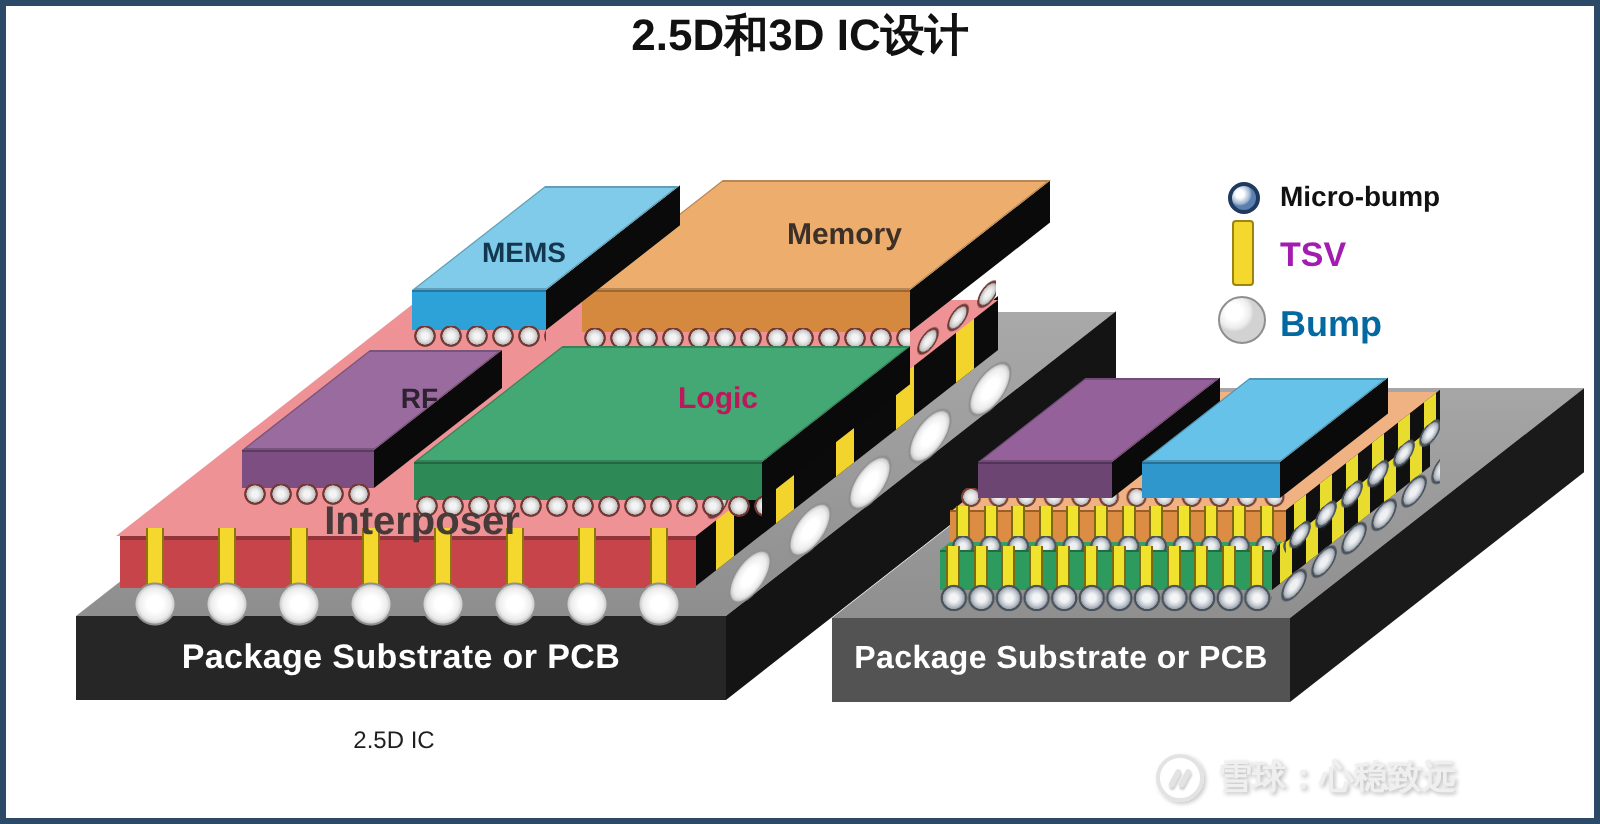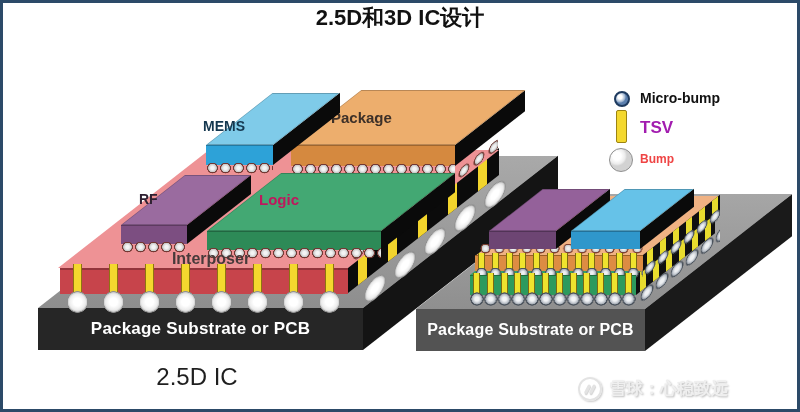--- a/index.html
+++ b/index.html
@@ -32,30 +32,30 @@
   .s25-diag-mb{left:349px; top:249px; width:146px; height:13px;
     background-image:radial-gradient(circle at 7px 6px,#f2f2f2 0 1.5px,#d8d8d8 3px,#b9b9b9 4.2px,#6e3a34 4.4px 5.2px,transparent 5.6px);
     background-size:15px 13px; background-repeat:repeat-x;}
 
   .s25-int-front{left:57px; top:265px; width:288px; height:26px; background:#c7444b; border-top:2px solid #93343b; box-sizing:border-box;}
   .s25-tsv-row{left:57px; top:261px; width:288px; height:32px;
     background-image:repeating-linear-gradient(90deg,transparent 0 13px,#8f7410 13px 14px,#f4d82e 14px 21px,#8f7410 21px 22px,transparent 22px 36px);}
   .s25-bump-row{left:57px; top:287px; width:288px; height:24px;
     background-image:radial-gradient(circle at 17.5px 12px,#ffffff 0 4px,#ececec 8px,#cdcdcd 9.5px,#8f8f8f 10px 10.5px,transparent 11px);
     background-size:36px 24px; background-repeat:repeat-x;}
-  .s25-int-label{left:128px; top:247px; width:160px; text-align:center; font-size:16px; font-weight:bold; color:#473a3a;}
+  .s25-int-label{left:128px; top:247px; width:160px; text-align:center; font-size:20px; font-weight:bold; color:#473a3a;}
 
   
   .mbrow{height:11px;
     background-image:radial-gradient(circle at 6.5px 5px,#f4f4f4 0 1.5px,#dcdcdc 3px,#bdbdbd 4.2px,#733833 4.4px 5.2px,transparent 5.6px);
     background-size:13px 11px; background-repeat:repeat-x;}
   .chip-side{background:#0a0a0a;}
   .chip-top{border:1px solid rgba(0,0,0,.22); box-sizing:border-box;}
   .chip-front{border-top:1px solid rgba(0,0,0,.25); box-sizing:border-box;}
-  .chip-label{font-weight:bold; text-align:left;}
+  .chip-label{font-weight:bold; text-align:right;}
 
   .mems-side{left:270px; top:142px; width:67px; height:20px;}
   .mems-top{left:203px; top:90px; width:67px; height:52px; background:#7fcbe9;}
   .mems-front{left:203px; top:142px; width:67px; height:20px; background:#2da2d8;}
   .mems-mb{left:203px; top:160px; width:67px;}
   .mems-label{left:200px; top:115px; width:80px; font-size:14px; color:#14374f;}
 
   .memory-side{left:452px; top:142px; width:70px; height:21px;}
   .memory-top{left:288px; top:87px; width:164px; height:55px; background:#edae6d;}
   .memory-front{left:288px; top:142px; width:164px; height:21px; background:#d5893f;}
@@ -119,24 +119,24 @@
     background-size:13.8px 15px; background-repeat:repeat-x;}
 
   
   .lg-mb-icon{left:611px; top:88px; width:12px; height:12px; border-radius:50%;
     background:radial-gradient(circle at 4px 4px,#ffffff 0 2px,#9db3cf 5px,#5b7fae 6px); border:2px solid #1e3a5f; box-sizing:content-box;}
   .lg-mb-label{left:637px; top:87px; font-size:14px; font-weight:600; color:#111;}
   .lg-tsv-icon{left:613px; top:107px; width:9px; height:31px; background:#f4d82e; border:1.5px solid #9c8412; border-radius:2px;}
   .lg-tsv-label{left:637px; top:115px; font-size:17px; font-weight:600; color:#a21caf;}
   .lg-bump-icon{left:606px; top:145px; width:22px; height:22px; border-radius:50%;
     background:radial-gradient(circle at 7px 7px,#ffffff 0 4px,#ececec 8px,#d2d2d2 10px); border:1.5px solid #8f8f8f;}
-  .lg-bump-label{left:637px; top:149px; font-size:12px; font-weight:600; color:#ef4444;}
-
-  
-  .cap25{left:119px; top:360px; width:150px; text-align:center; font-size:24px; font-weight:500; color:#1f1f1f;}
+  .lg-bump-label{left:637px; top:149px; font-size:18px; font-weight:600; color:#0369a1;}
+
+  
+  .cap25{left:119px; top:360px; width:150px; text-align:center; font-size:12px; font-weight:500; color:#1f1f1f;}
   .cap3d{left:457px; top:359px; width:140px; text-align:center; font-size:20px; font-weight:500; color:#1f1f1f;}
 
   
   .wm{left:575px; top:374px; width:218px; height:32px; display:flex; gap:7px;}
   .wm-logo{width:20px; height:20px; border-radius:50%; border:2px solid #e3e3e3;
     box-shadow:1px 1px 2px rgba(0,0,0,.22); position:relative; flex:0 0 auto;}
   .wm-s1,.wm-s2{position:absolute; width:2.5px; height:10px; background:#e3e3e3; border-radius:2px;
     box-shadow:1px 1px 1px rgba(0,0,0,.18);}
   .wm-s1{left:6px; top:5px; transform:rotate(28deg);}
   .wm-s2{left:11px; top:5px; transform:rotate(28deg);}
@@ -158,21 +158,21 @@
 
     <div class="abs sidef s25-int-side"></div>
     <div class="abs sidef s25-diag-bumps"></div>
     <div class="abs topf s25-int-top"></div>
     <div class="abs sidef s25-diag-mb"></div>
 
     <div class="abs sidef chip-side memory-side"></div>
     <div class="abs topf chip-top memory-top"></div>
     <div class="abs chip-front memory-front"></div>
     <div class="abs mbrow memory-mb"></div>
-    <div class="abs chip-label memory-label">Package</div>
+    <div class="abs chip-label memory-label">Memory</div>
 
     <div class="abs sidef chip-side mems-side"></div>
     <div class="abs topf chip-top mems-top"></div>
     <div class="abs chip-front mems-front"></div>
     <div class="abs mbrow mems-mb"></div>
     <div class="abs chip-label mems-label">MEMS</div>
 
     <div class="abs sidef chip-side rf-side"></div>
     <div class="abs topf chip-top rf-top"></div>
     <div class="abs chip-front rf-front"></div>

